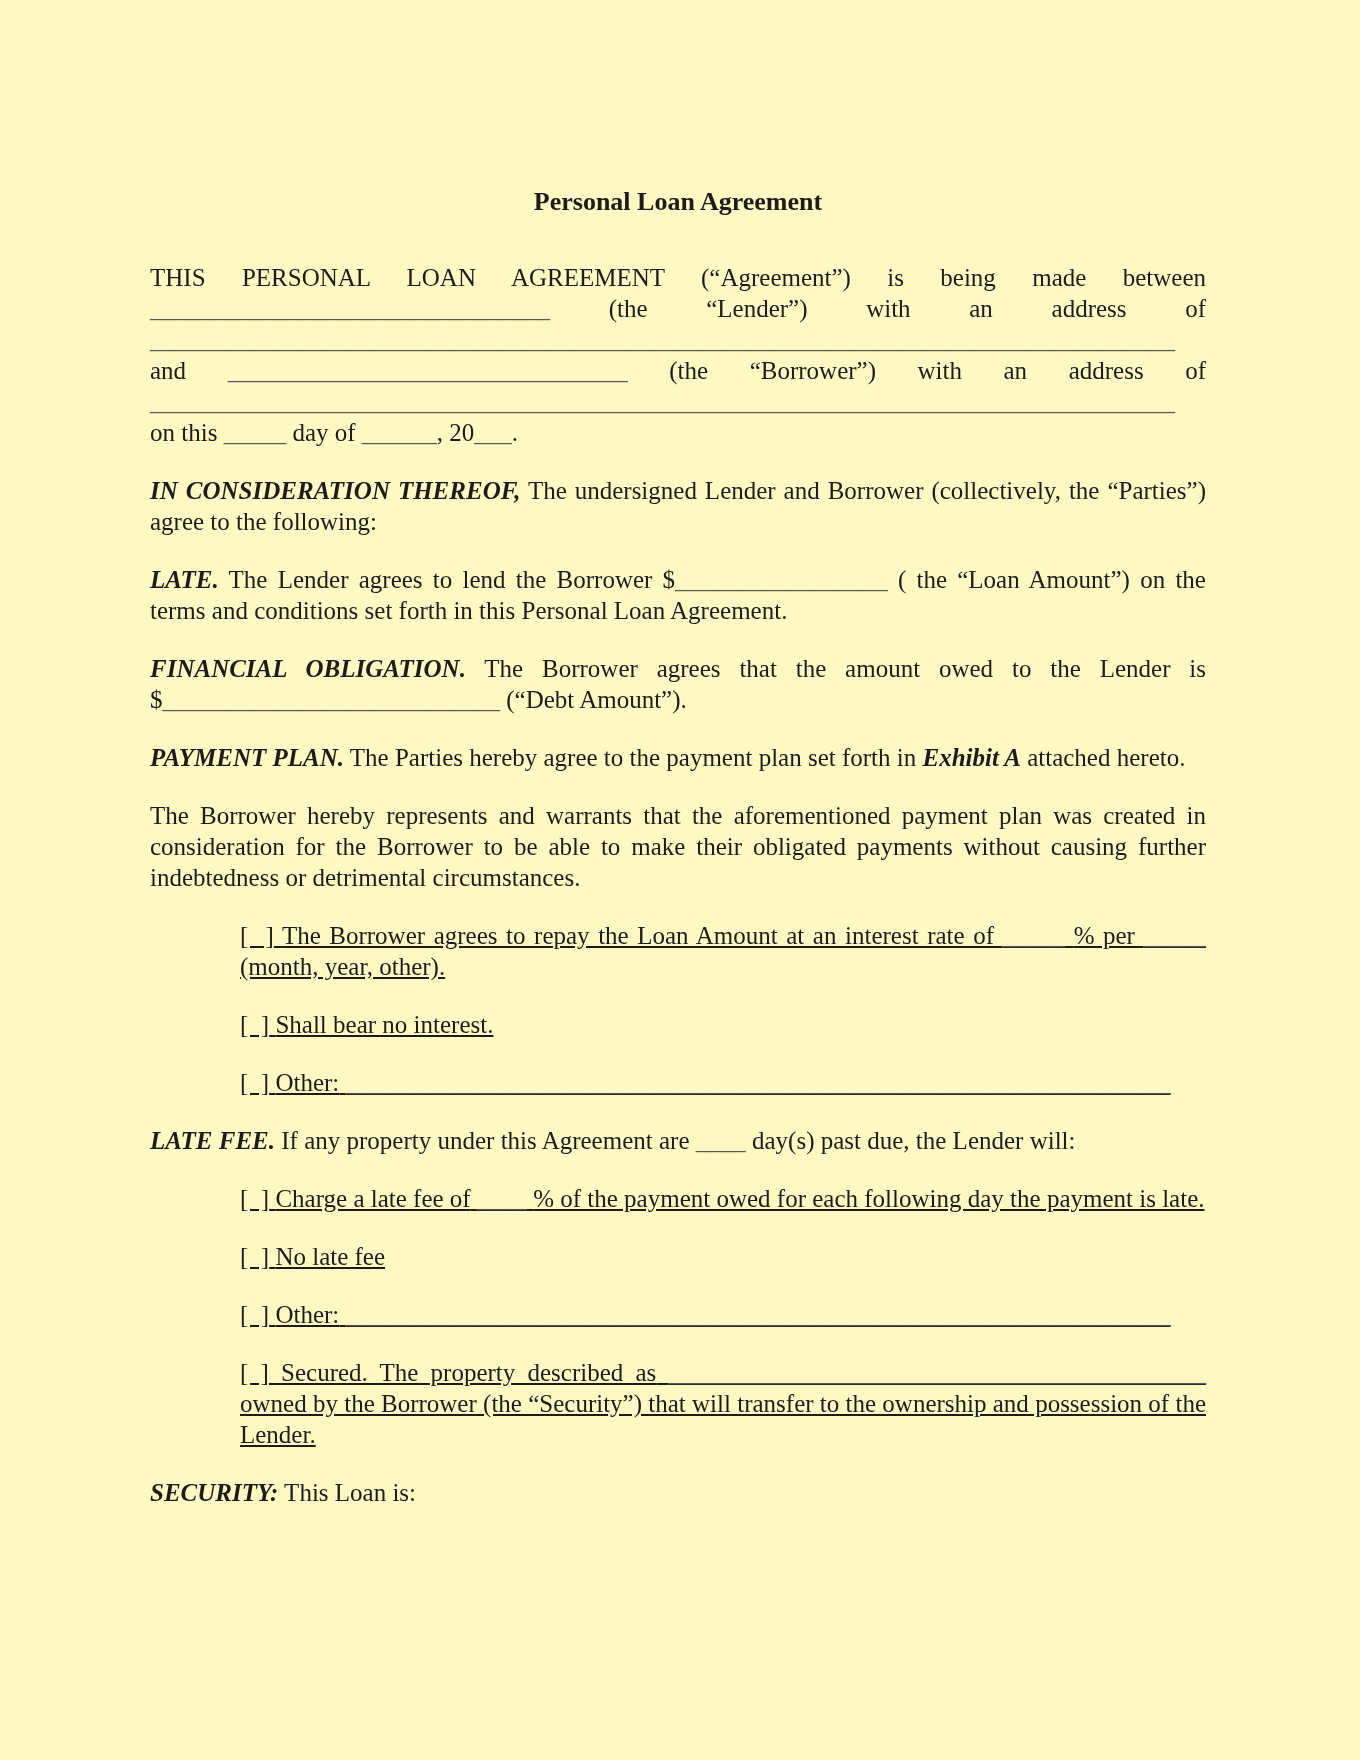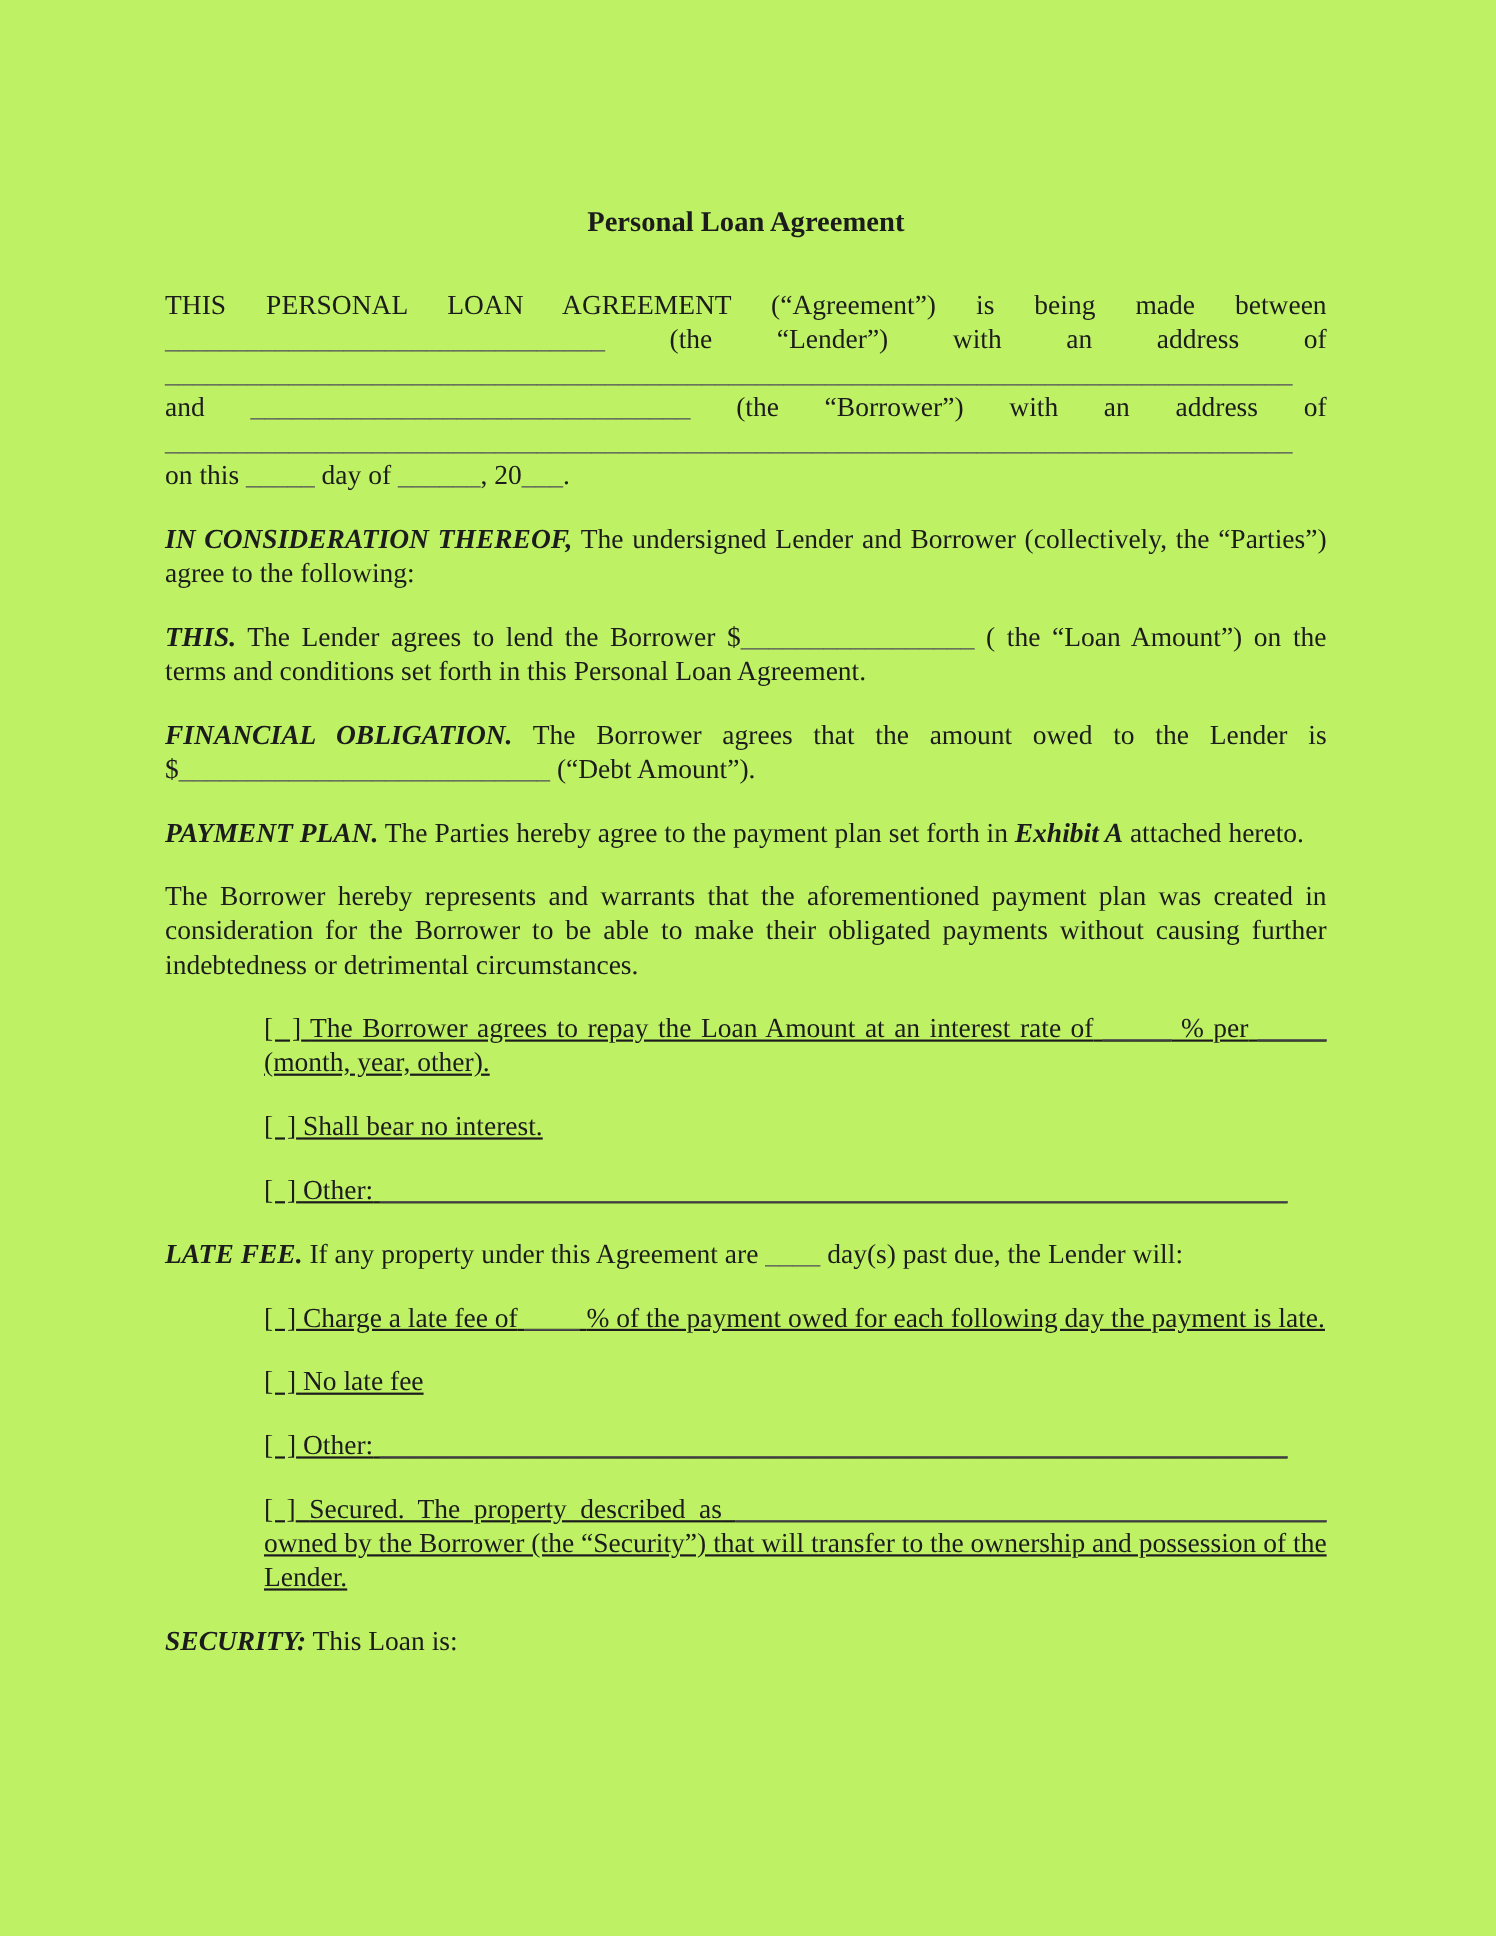--- a/index.html
+++ b/index.html
@@ -1,21 +1,21 @@
 <!DOCTYPE html>
 <html><head>
 <meta charset="utf-8">
 <style>
   html,body{margin:0;padding:0;background:#ffffff;}
   .page{
     width:1360px;
     height:1760px;
     box-sizing:border-box;
     padding:186px 154px 0 150px;
-    background:#bef264;
+    background:#fef9c3;
     font-family:"Liberation Serif","DejaVu Serif",serif;
     font-size:25px;
     line-height:31px;
     color:#1c1c1c;
   }
   .title{
     font-size:26px;
     line-height:32px;
     font-weight:bold;
     text-align:center;
@@ -54,21 +54,21 @@
     <span>day of</span>
     <span class="blank">______</span><span>, 20</span><span class="blank">___</span><span>.</span>
   </p>
 
   <p class="para">
     <b>IN CONSIDERATION THEREOF,</b>
     <span>The undersigned Lender and Borrower (collectively, the “Parties”) agree to the following:</span>
   </p>
 
   <p class="para">
-    <b>THIS.</b>
+    <b>LATE.</b>
     <span>The Lender agrees to lend the Borrower $</span><span class="blank">_________________</span>
     <span>( the “Loan Amount”) on the terms and conditions set forth in this Personal Loan Agreement.</span>
   </p>
 
   <p class="para">
     <b>FINANCIAL OBLIGATION.</b>
     <span>The Borrower agrees that the amount owed to the Lender is $</span><span class="blank">___________________________</span>
     <span>(“Debt Amount”).</span>
   </p>
 

